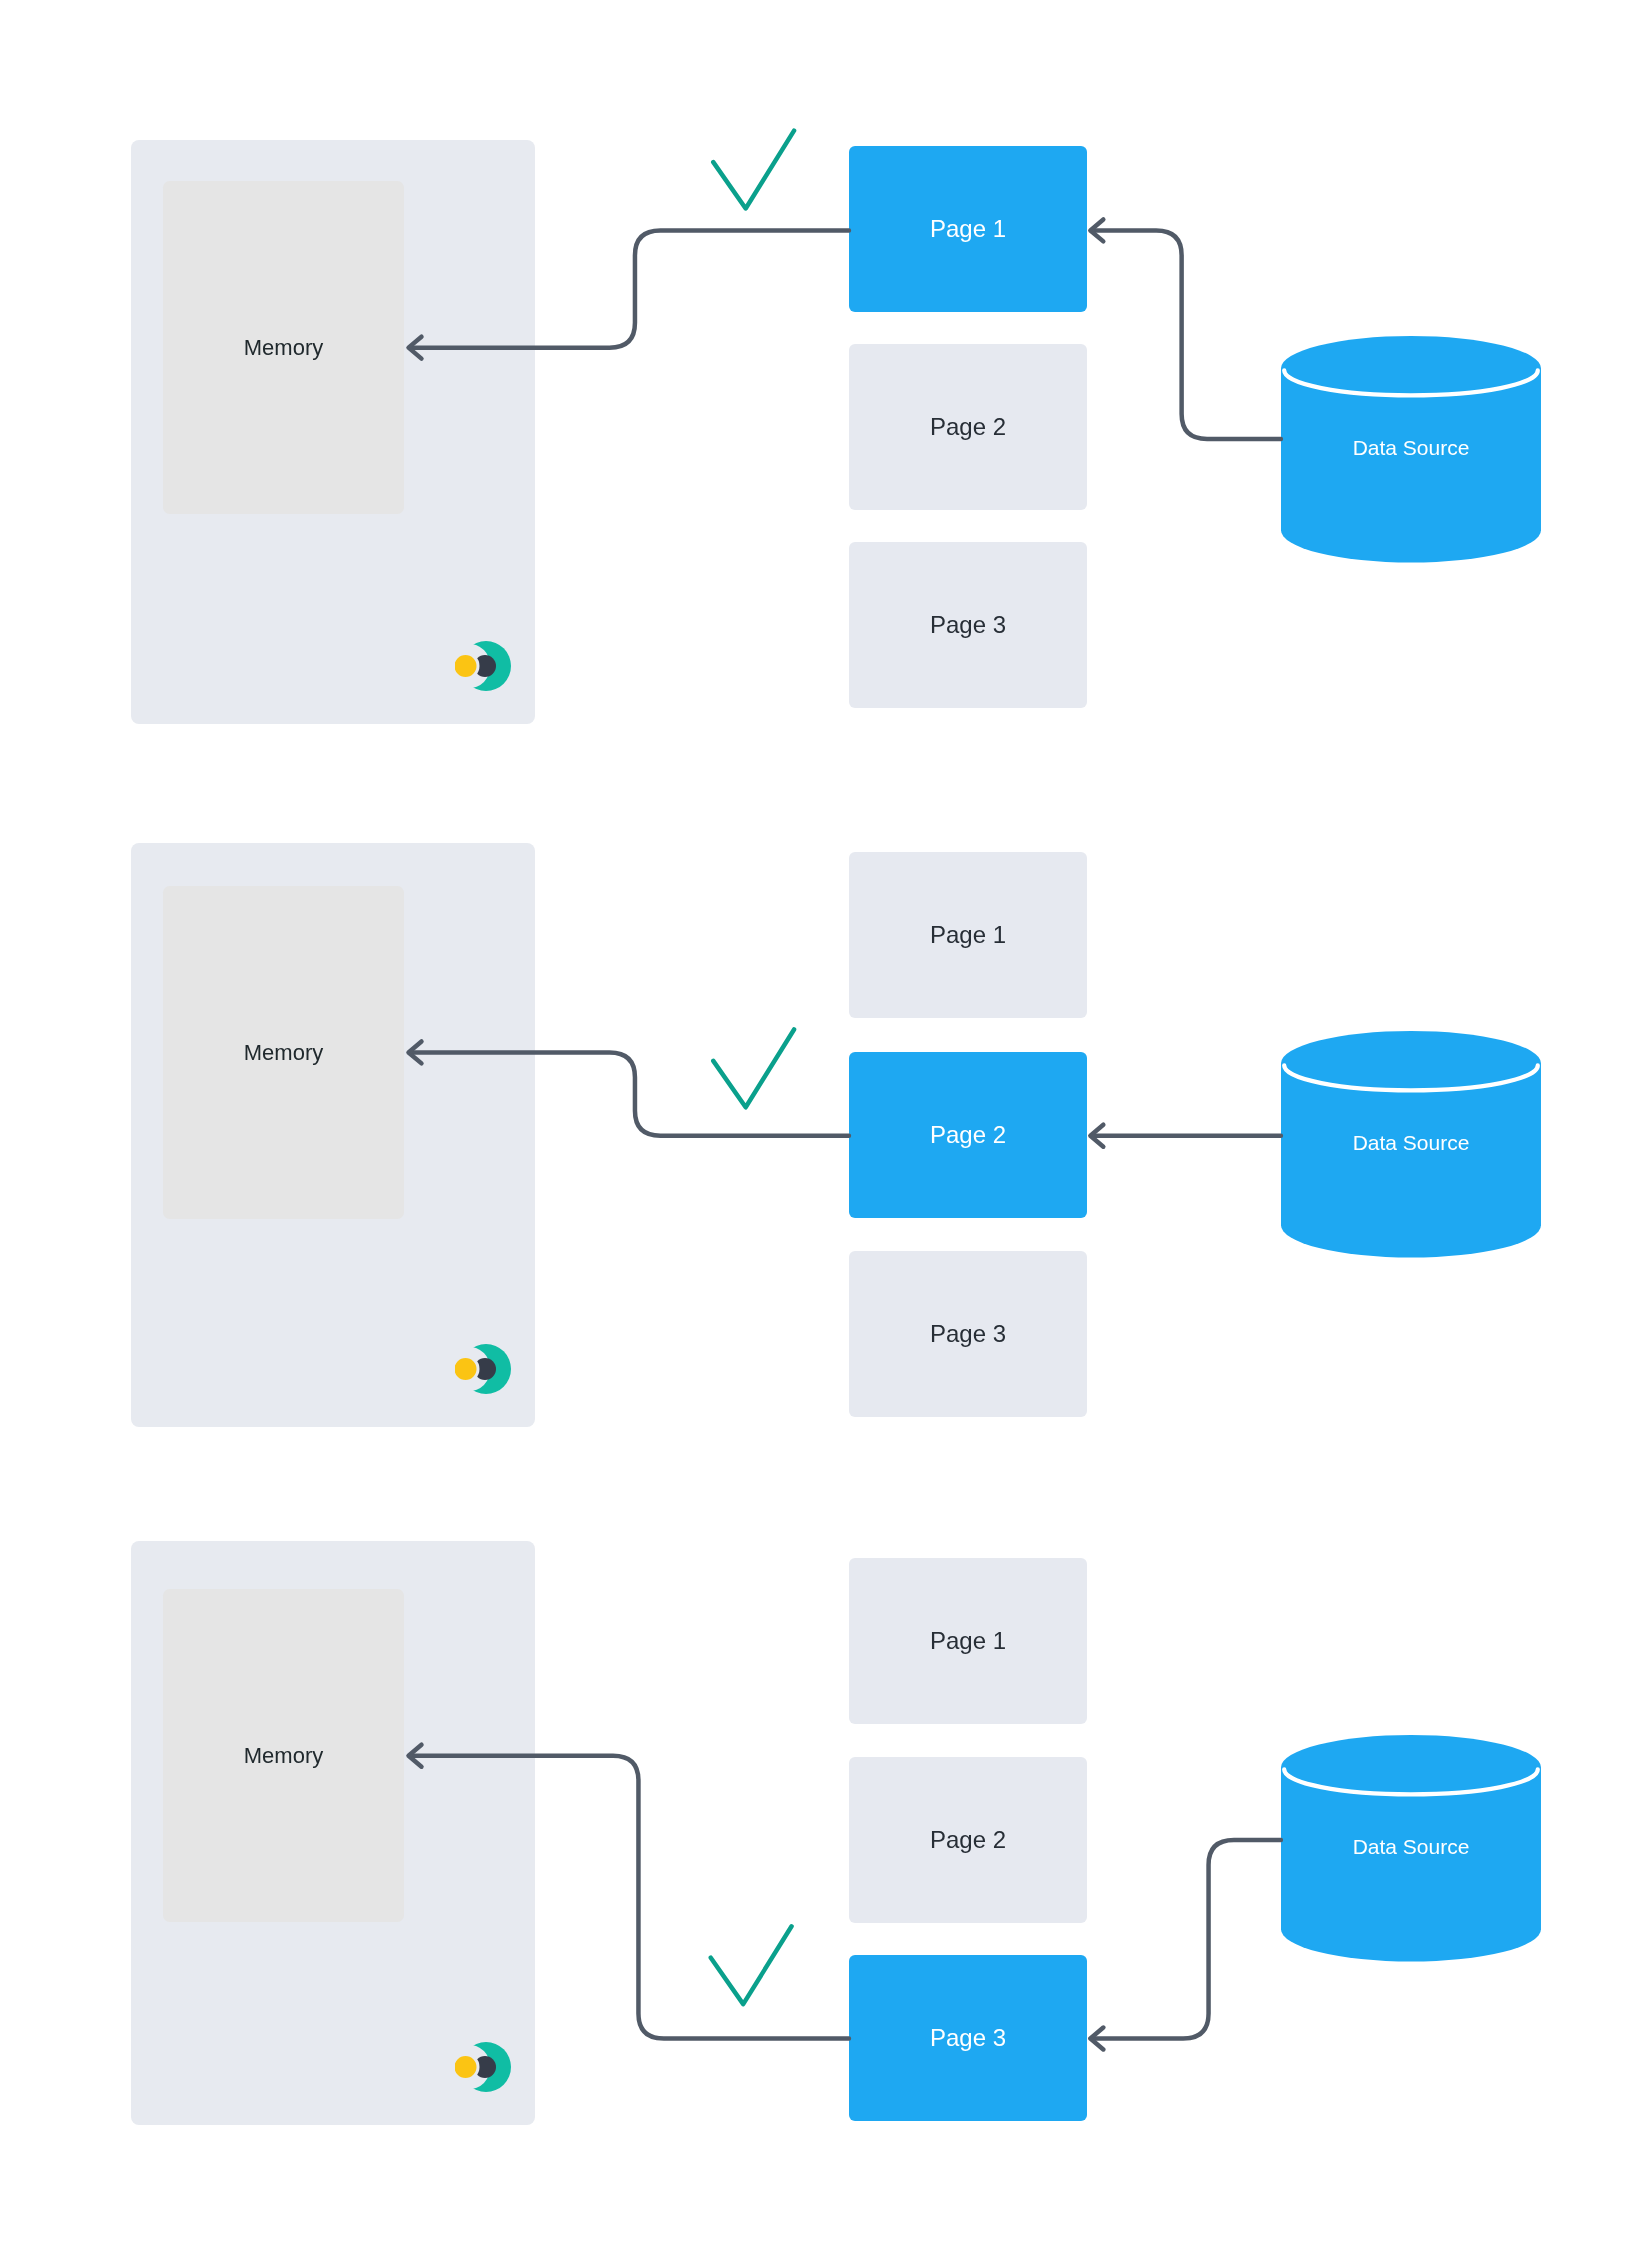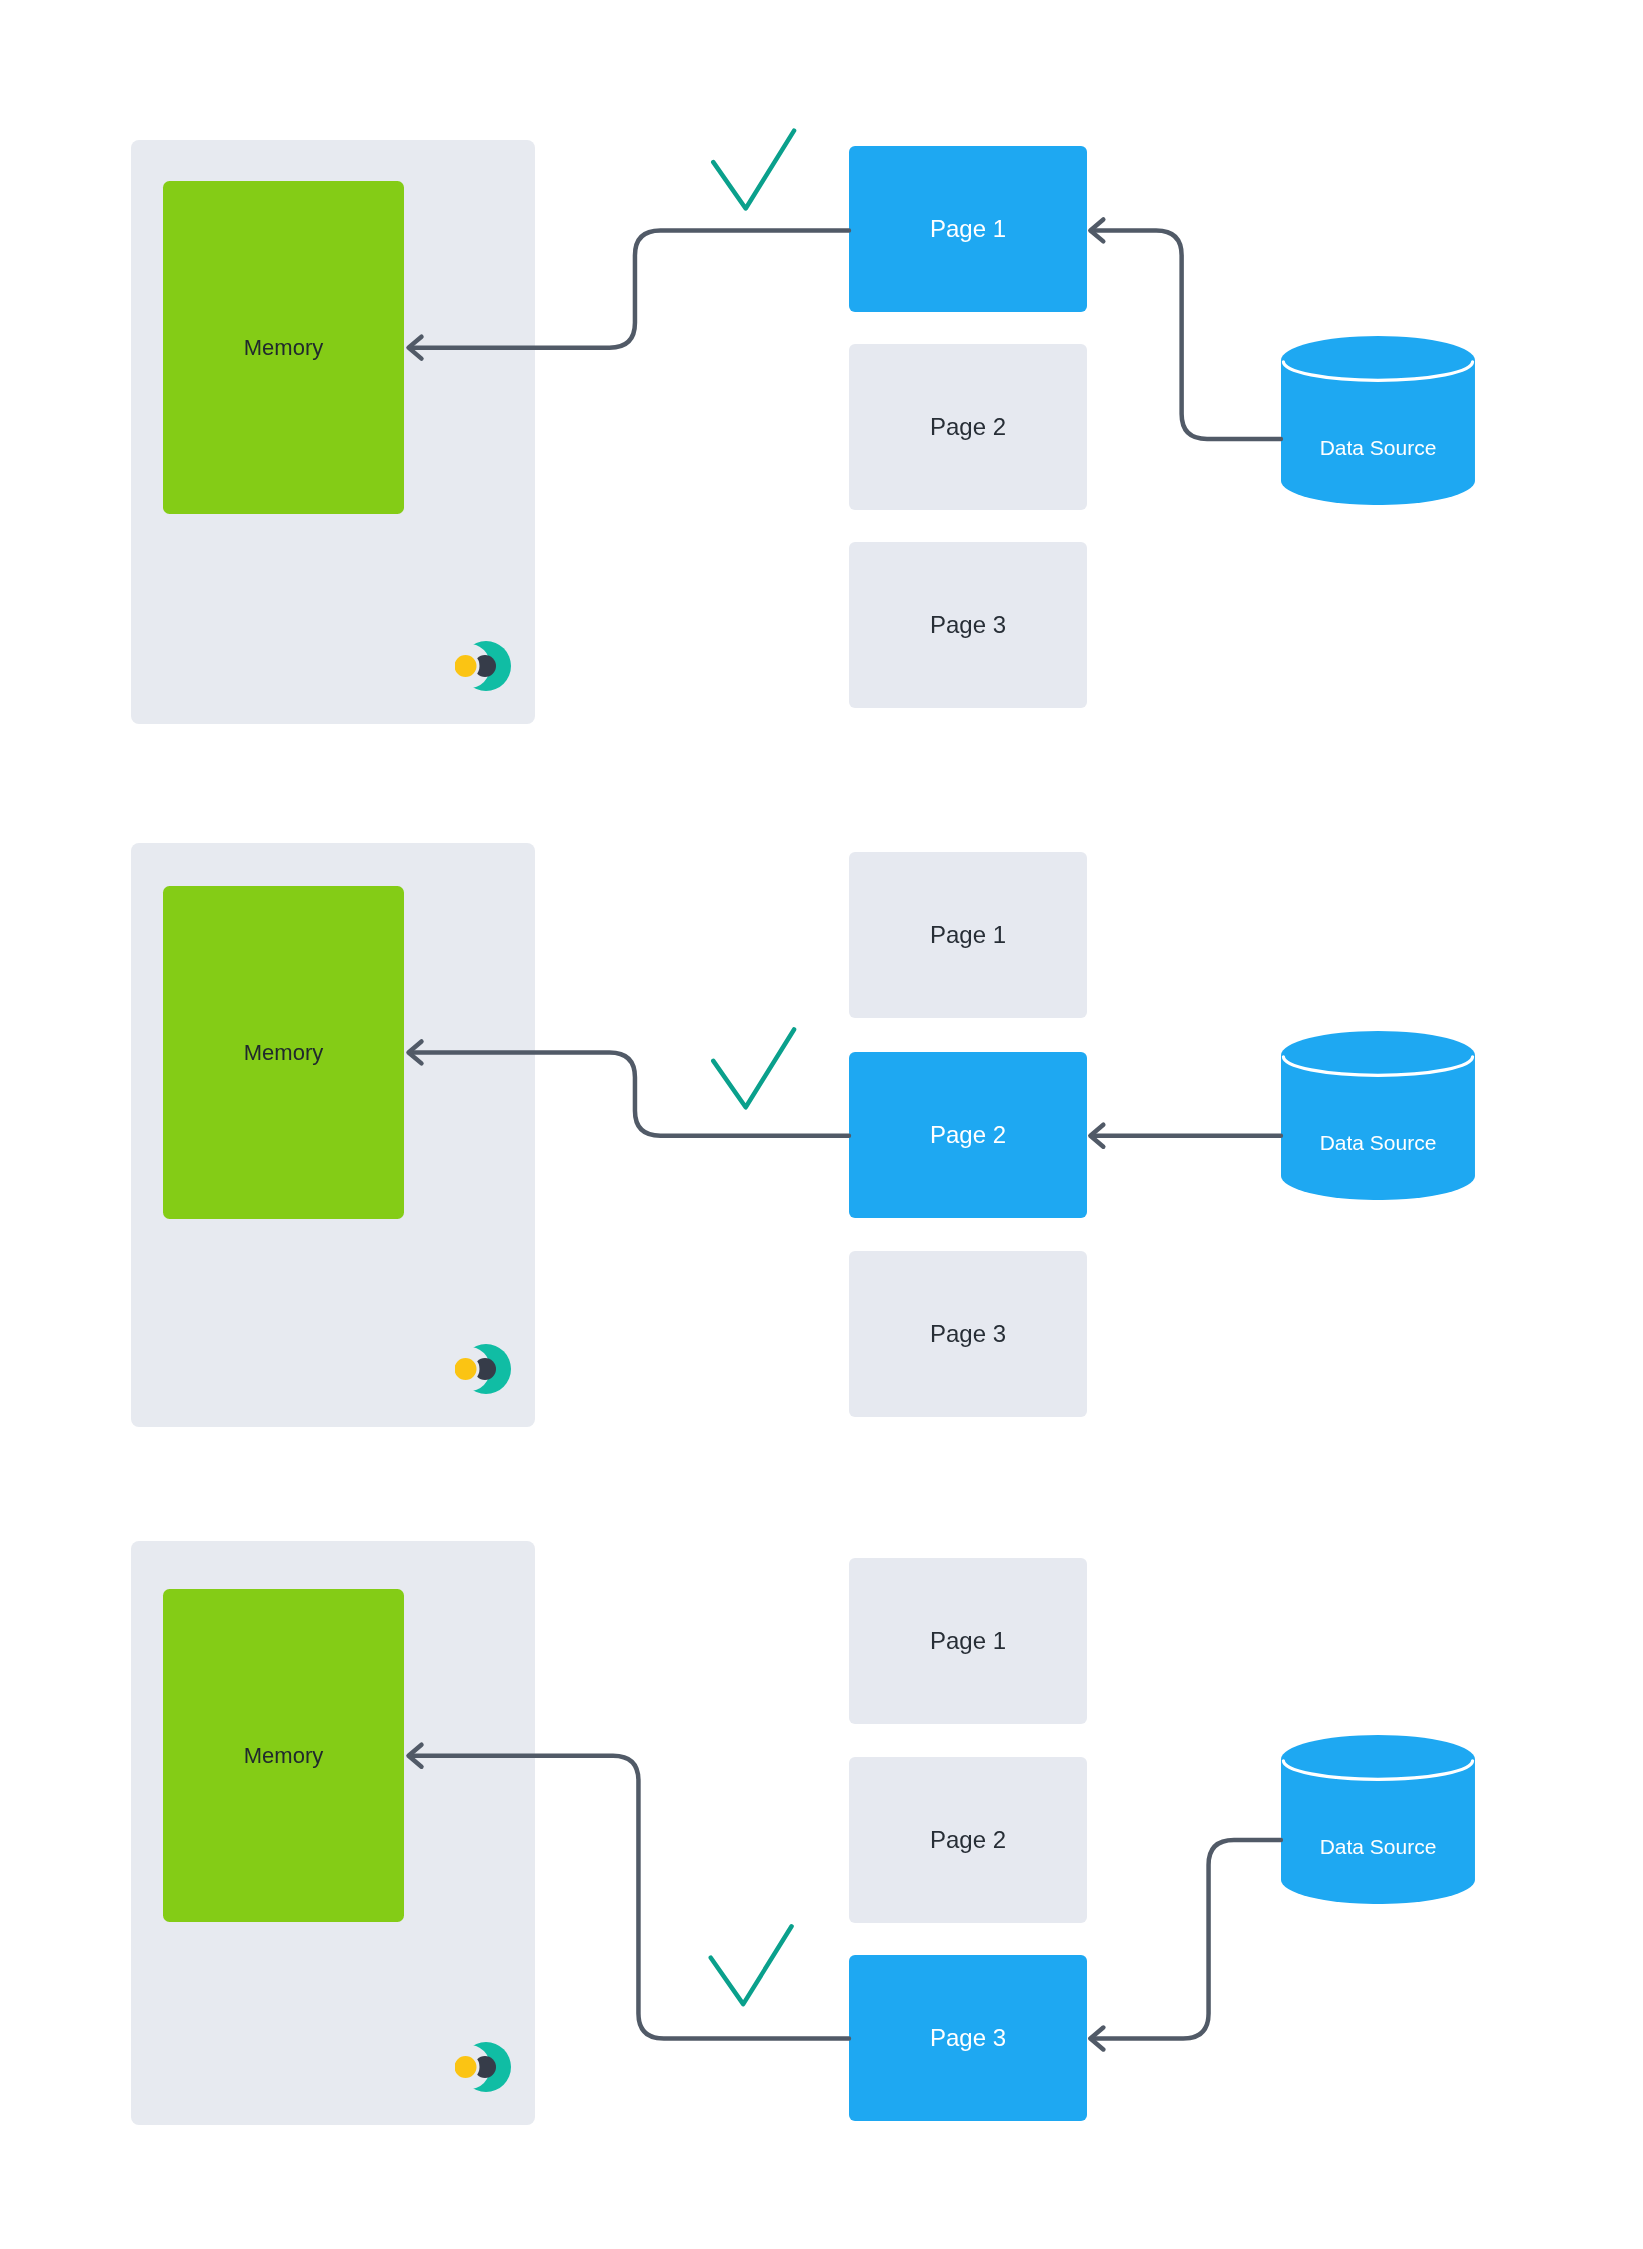--- a/index.html
+++ b/index.html
@@ -11,36 +11,36 @@
   }
   .canvas { position: absolute; inset: 0; }
   .overlay { position: absolute; left: 0; top: 0; width: 1644px; height: 2250px; pointer-events: none; }
 
   .mem-panel {
     position: absolute; left: 131px; width: 404px; height: 584px;
     background: #E7EAF0; border-radius: 8px;
   }
   .mem-box {
     position: absolute; left: 163px; width: 241px; height: 333px;
-    background: #84cc16; border-radius: 6.5px;
+    background: #e5e5e5; border-radius: 6.5px;
     display: flex; align-items: center; justify-content: center;
     color: #20292D; font-size: 22px;
   }
   .logo { position: absolute; left: 455px; width: 58px; height: 58px; }
 
   .page {
     position: absolute; left: 849px; width: 238px; height: 166px;
     background: #E6E9F0; border-radius: 6px;
     display: flex; align-items: center; justify-content: center;
     color: #272E36; font-size: 24px;
   }
   .page--active { background: #1EA8F2; color: #ffffff; }
 
   .cyl {
-    position: absolute; left: 1281px; width: 194px; height: 209px;
+    position: absolute; left: 1281px; width: 260px; height: 209px;
   }
   .cyl svg { position: absolute; inset: 0; }
   .cyl .cyl-label {
     position: absolute; inset: 0; padding-top: 15px;
     display: flex; align-items: center; justify-content: center;
     color: #ffffff; font-size: 21px;
   }
 
   .stroke-line { stroke: #515A67; stroke-width: 9; fill: none; stroke-linecap: round; stroke-linejoin: round; }
   .check-line { stroke: #0AA08C; stroke-width: 9; fill: none; stroke-linecap: round; stroke-linejoin: round; }

